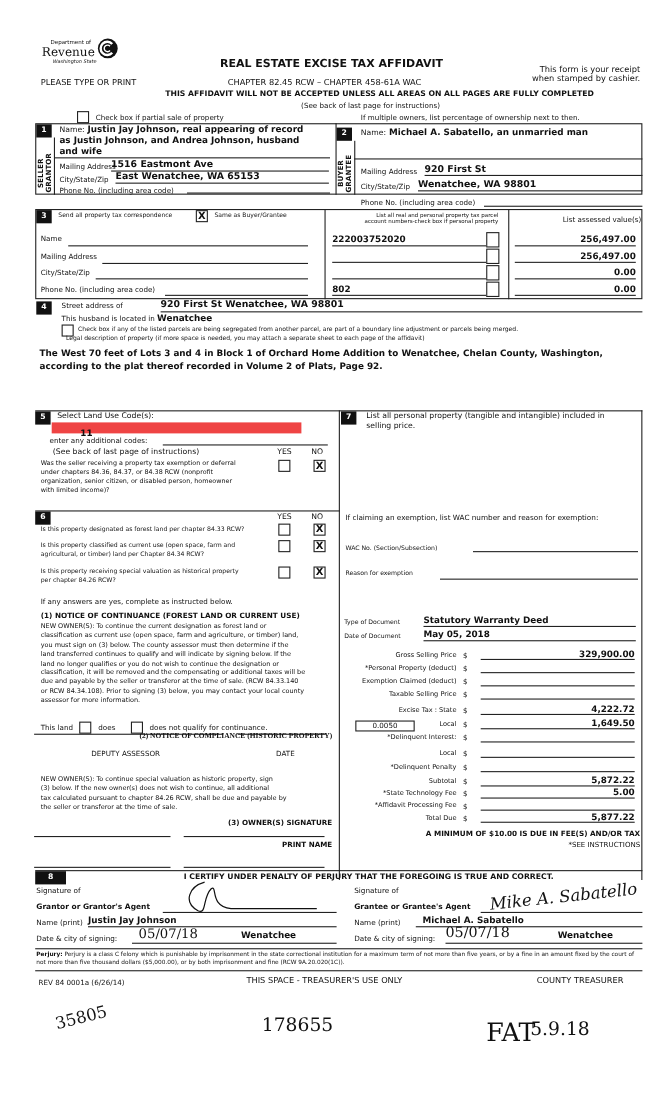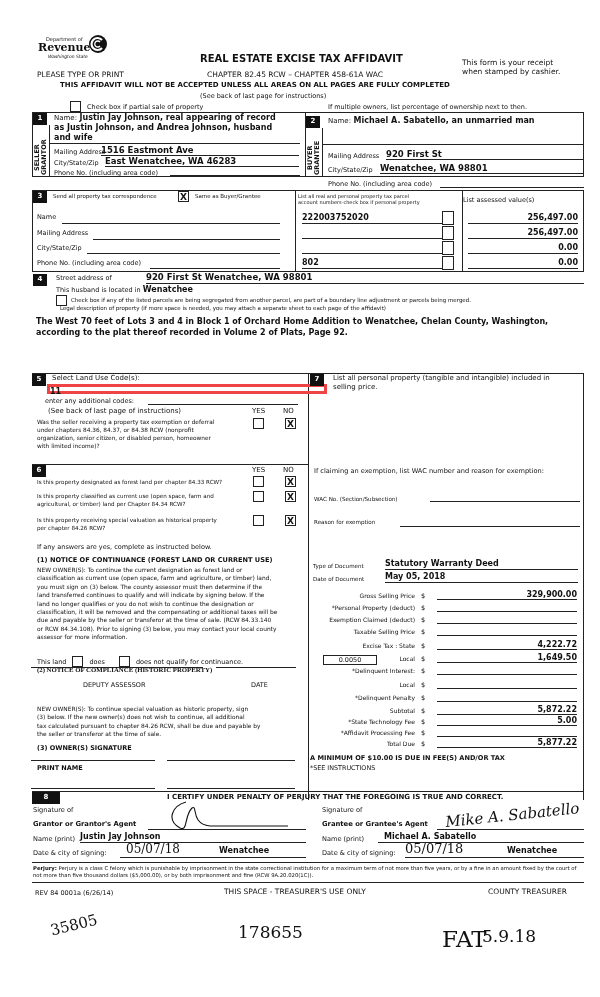--- a/index.html
+++ b/index.html
@@ -7,28 +7,28 @@
   body { font-family: "DejaVu Sans", sans-serif; color: #111; position: relative; font-size: 7px; }
   .abs { position: absolute; }
   .b { font-weight: bold; }
   .hand { font-family: "DejaVu Serif", serif; }
   .line { border-bottom: 1px solid #222; }
   .num { background: #111; color: #fff; font-weight: bold; font-size: 7px; text-align: center; line-height: 11px; width: 14px; height: 12px; }
   .cb { border: 1px solid #222; width: 11px; height: 11px; text-align: center; line-height: 10px; font-weight: bold; font-size: 9px; background: #fff; }
   .vert { writing-mode: vertical-rl; transform: rotate(180deg); font-weight: bold; font-size: 6.5px; text-align: center; line-height: 7px; }
   .box { border: 1px solid #222; }
   .r { text-align: right; }
-  .c { text-align: left; }
+  .c { text-align: right; }
 </style>
 </head>
 <body>
 
 <div class="abs" style="left:38px;top:36px;width:70px;height:28px;">
   <div style="position:absolute;left:8px;top:0;font-size:5px;">Department of</div>
-  <div style="position:absolute;left:0;top:5px;font-size:11px;font-weight:bold;font-family:'DejaVu Serif',serif;">Revenue</div>
+  <div style="position:absolute;left:0;top:5px;font-size:11px;font-weight:normal;font-family:'DejaVu Serif',serif;">Revenue</div>
   <div style="position:absolute;left:10px;top:18px;font-size:4.5px;font-style:italic;">Washington State</div>
   <svg style="position:absolute;left:50px;top:-2px;" width="20" height="20" viewBox="0 0 20 20">
       <circle cx="10" cy="10" r="9" fill="#111"></circle>
       <path d="M14 6 A6 6 0 1 0 14 14" stroke="#fff" stroke-width="2.2" fill="none"></path>
       <path d="M12 8 A3 3 0 1 0 12 12" stroke="#fff" stroke-width="1.3" fill="none"></path>
     </svg>
 </div>
 
 <div class="abs b" style="left:200px;top:53px;font-size:10px;">REAL ESTATE EXCISE TAX AFFIDAVIT</div>
 <div class="abs" style="left:37px;top:70px;font-size:7.5px;">PLEASE TYPE OR PRINT</div>
@@ -52,21 +52,21 @@
 <div class="abs" style="left:54px;top:113px;width:245px;font-size:8px;line-height:10px;">
   <span style="font-size:7px;">Name:</span>
   <span class="b">Justin Jay Johnson, real appearing of record</span><br>
   <span class="b">as Justin Johnson, and Andrea Johnson, husband</span><br>
   <span class="b">and wife</span>
 </div>
 <div class="abs line" style="left:50px;top:143px;width:250px;"></div>
 <div class="abs" style="left:54px;top:148px;font-size:6.5px;">Mailing Address</div>
 <div class="abs b line" style="left:101px;top:145px;width:198px;font-size:8.5px;height:11px;">1516 Eastmont Ave</div>
 <div class="abs" style="left:54px;top:159px;font-size:6.5px;">City/State/Zip</div>
-<div class="abs b line" style="left:105px;top:156px;width:194px;font-size:8.5px;height:11px;">East Wenatchee, WA 46283</div>
+<div class="abs b line" style="left:105px;top:156px;width:194px;font-size:8.5px;height:11px;">East Wenatchee, WA 65153</div>
 <div class="abs" style="left:54px;top:169px;font-size:6.5px;">Phone No. (including area code)</div>
 <div class="abs line" style="left:170px;top:166px;width:130px;height:10px;"></div>
 
 <div class="abs num" style="left:306px;top:116px;">2</div>
 <div class="abs vert" style="left:307px;top:141px;height:34px;width:14px;"><span>BUYER</span><br><span>GRANTEE</span></div>
 <div class="abs" style="left:322px;top:128px;width:1px;height:49px;background:#222;"></div>
 <div class="abs" style="left:328px;top:116px;font-size:8px;">
   <span style="font-size:7px;">Name:</span>
   <span class="b">Michael A. Sabatello, an unmarried man</span>
 </div>
@@ -129,21 +129,21 @@
   <div>The West 70 feet of Lots 3 and 4 in Block 1 of Orchard Home Addition to Wenatchee, Chelan County, Washington,</div>
   <div>according to the plat thereof recorded in Volume 2 of Plats, Page 92.</div>
 </div>
 
 <div class="abs" style="left:32px;top:373px;width:552px;height:1px;background:#222;"></div>
 <div class="abs" style="left:308px;top:373px;width:1px;height:427px;background:#222;"></div>
 <div class="abs" style="left:583px;top:373px;width:1px;height:427px;background:#222;"></div>
 
 <div class="abs num" style="left:32px;top:374px;">5</div>
 <div class="abs" style="left:52px;top:374px;font-size:7px;">Select Land Use Code(s):</div>
-<div class="abs b" style="left:47px;top:384px;width:280px;height:10px;border:3px solid #ef4444;font-size:8px;line-height:9px;padding-left:0;">11</div>
+<div class="abs b" style="left:47px;top:384px;width:227px;height:10px;border:5px solid #ef4444;font-size:8px;line-height:9px;padding-left:21px;">11</div>
 <div class="abs" style="left:45px;top:397px;font-size:6.5px;">enter any additional codes:</div>
 <div class="abs line" style="left:148px;top:396px;width:150px;height:9px;"></div>
 <div class="abs" style="left:48px;top:407px;font-size:7px;">(See back of last page of instructions)</div>
 <div class="abs" style="left:252px;top:407px;font-size:7px;">YES</div>
 <div class="abs" style="left:283px;top:407px;font-size:7px;">NO</div>
 <div class="abs" style="left:37px;top:418px;font-size:5.8px;line-height:8px;">
   <div>Was the seller receiving a property tax exemption or deferral</div>
   <div>under chapters 84.36, 84.37, or 84.38 RCW (nonprofit</div>
   <div>organization, senior citizen, or disabled person, homeowner</div>
   <div>with limited income)?</div>

